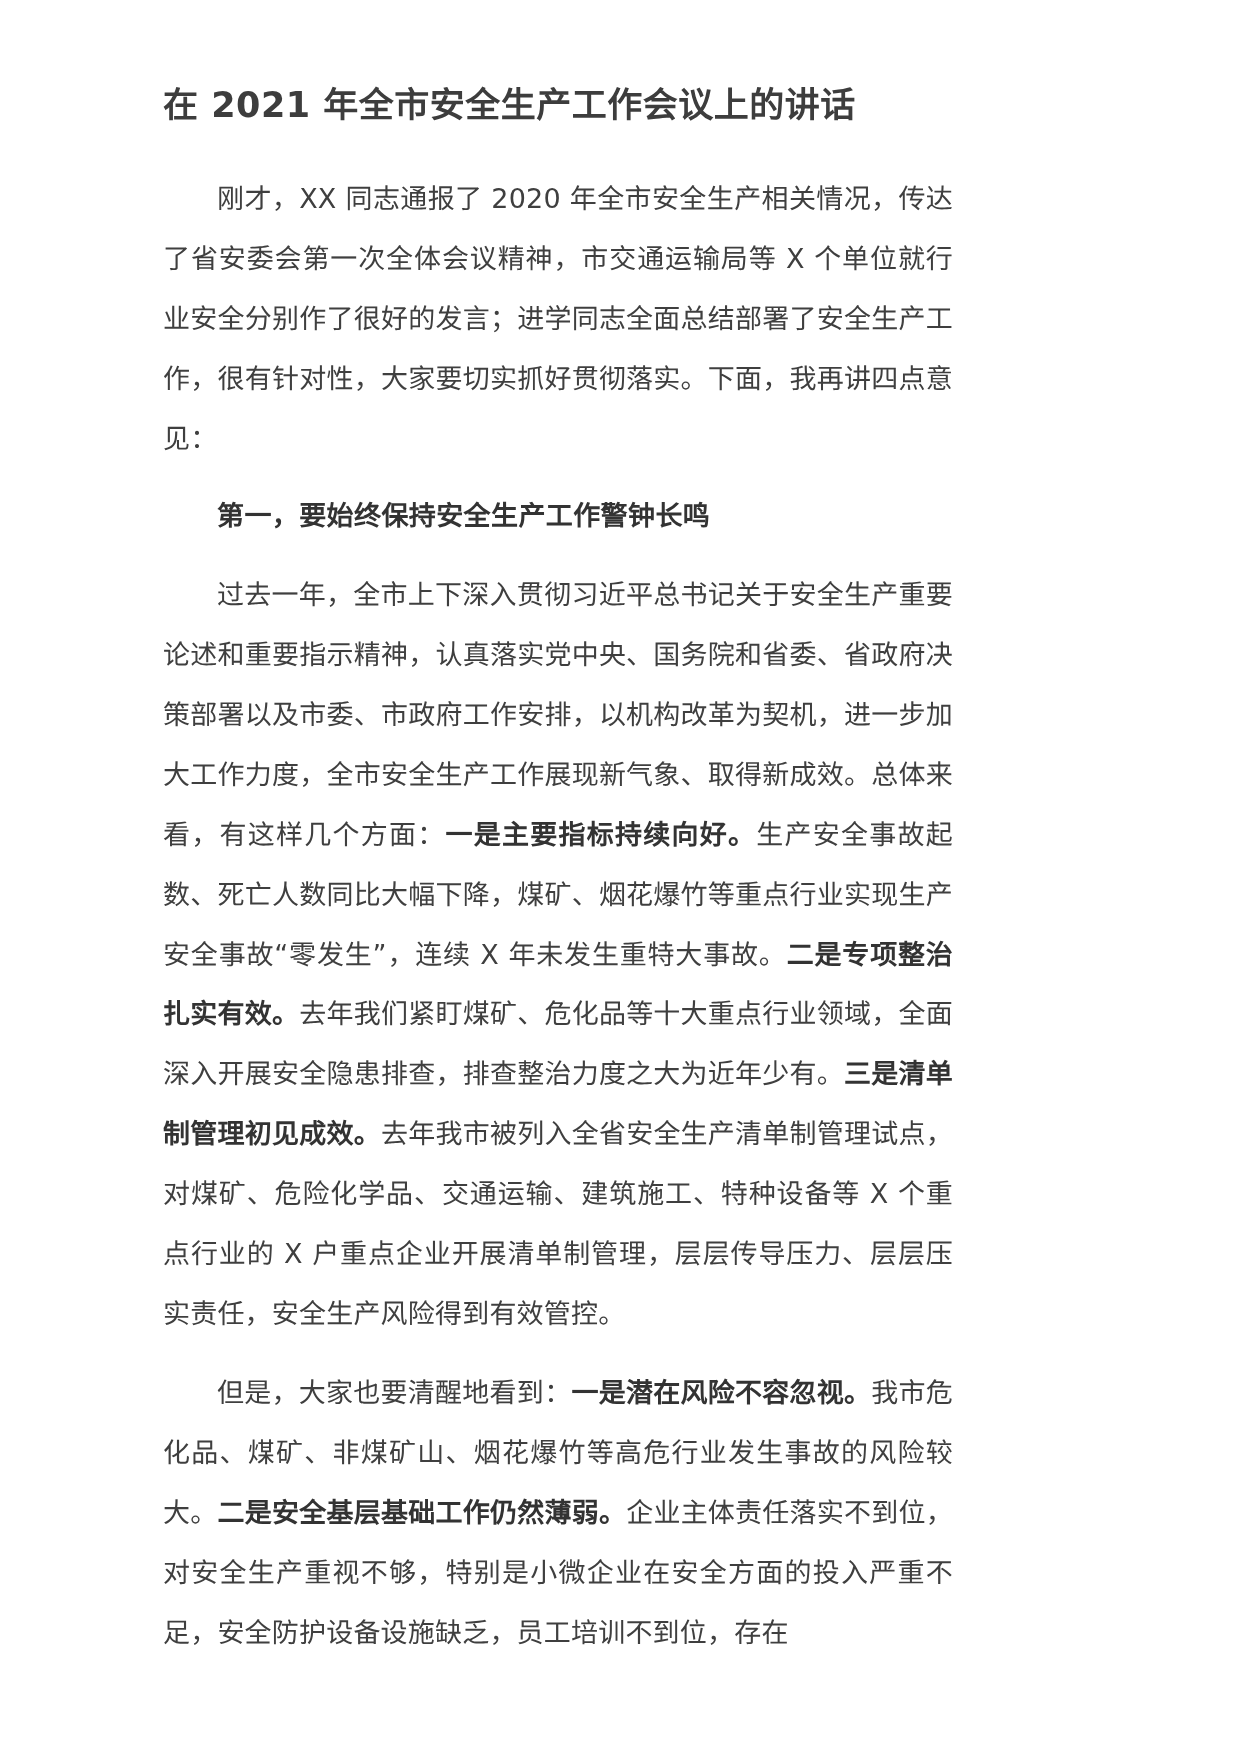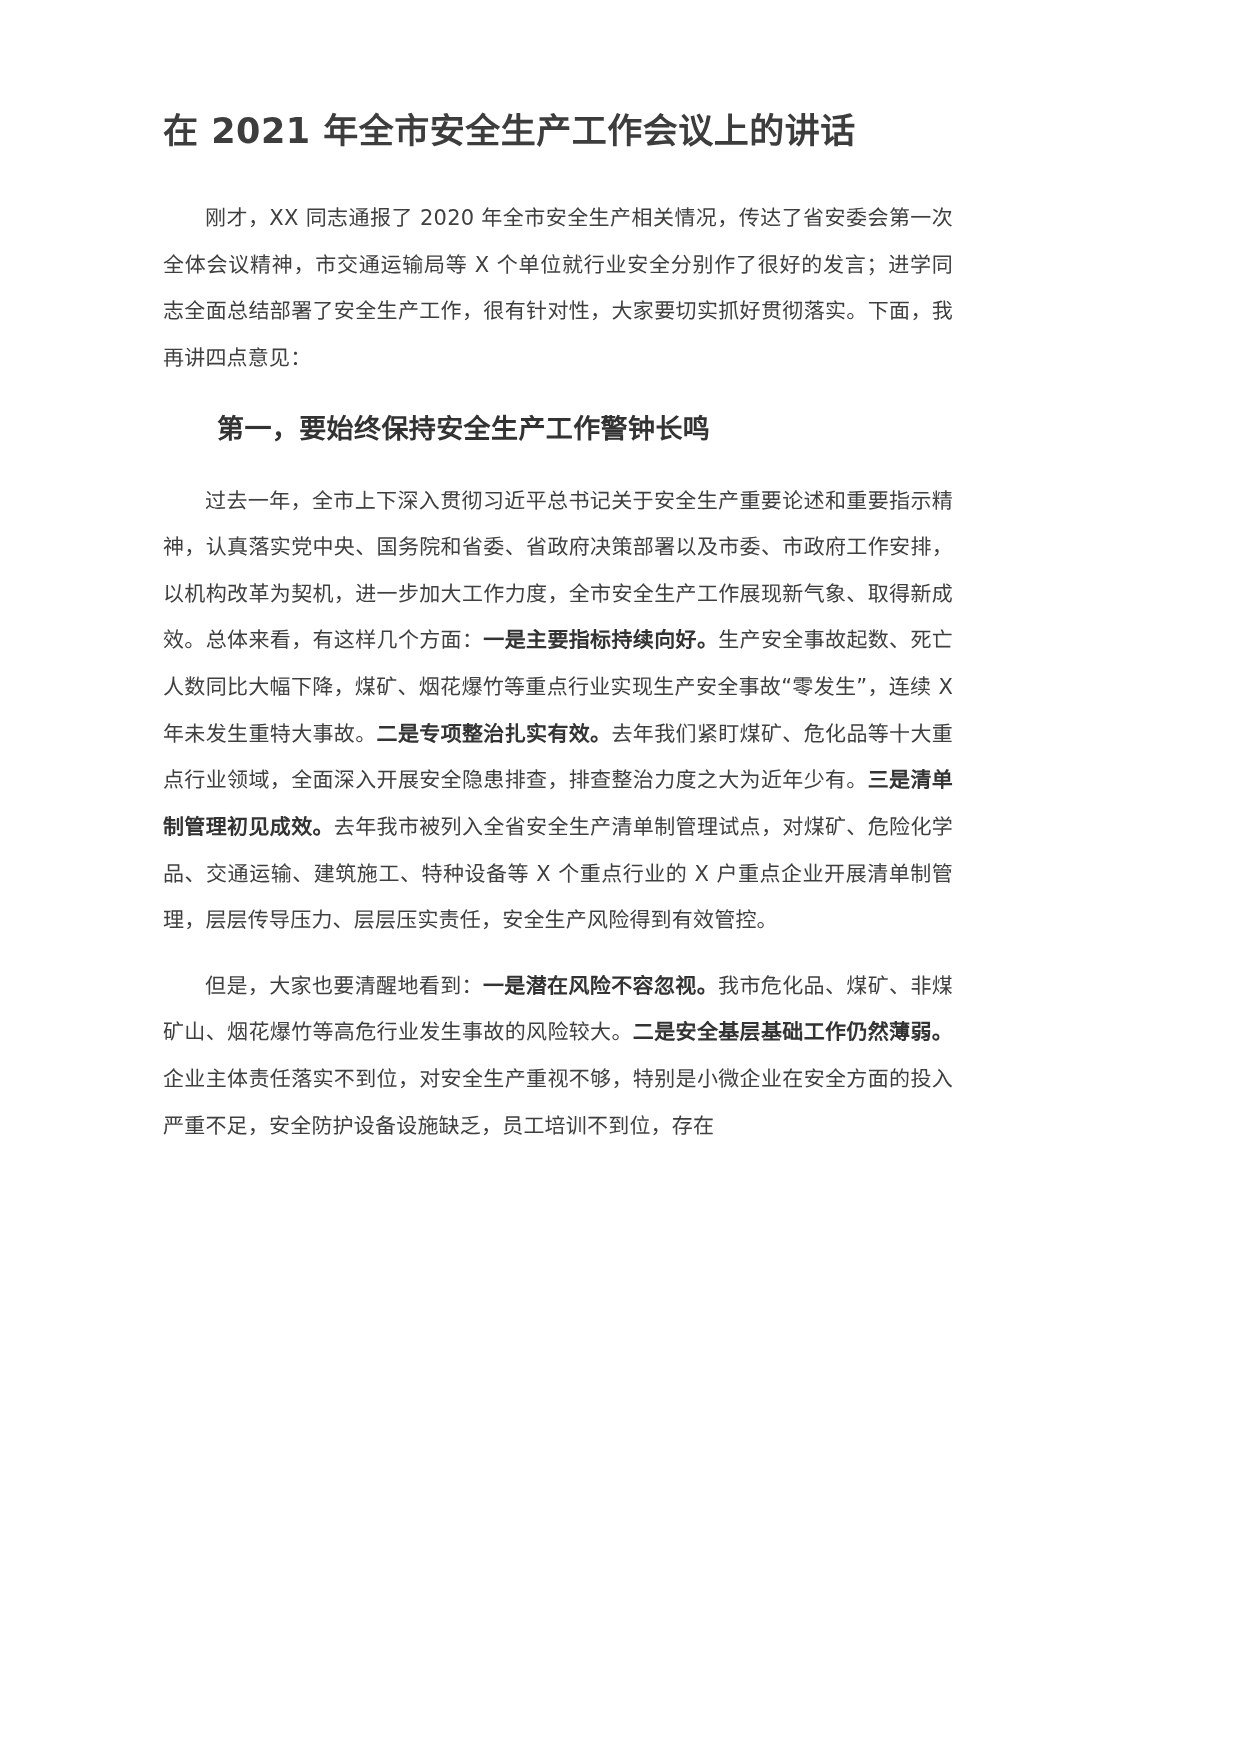--- a/index.html
+++ b/index.html
@@ -27,26 +27,26 @@
     left: 163px;
     top: 0;
     width: 790px;
   }
   .doc-title {
     font-size: 35px;
     font-weight: 700;
     color: #3d3d3d;
     letter-spacing: 0.5px;
     margin: 0;
-    padding-top: 108px;
+    padding-top: 82px;
     line-height: 1.35;
     white-space: nowrap;
   }
   .para {
-    font-size: 21px;
+    font-size: 27px;
     color: #3f3f3f;
     line-height: 2.22;
     margin: 0;
     text-align: justify;
     text-justify: inter-ideograph;
     letter-spacing: 0.2px;
   }
   .para.indent {
     text-indent: 2em;
   }

